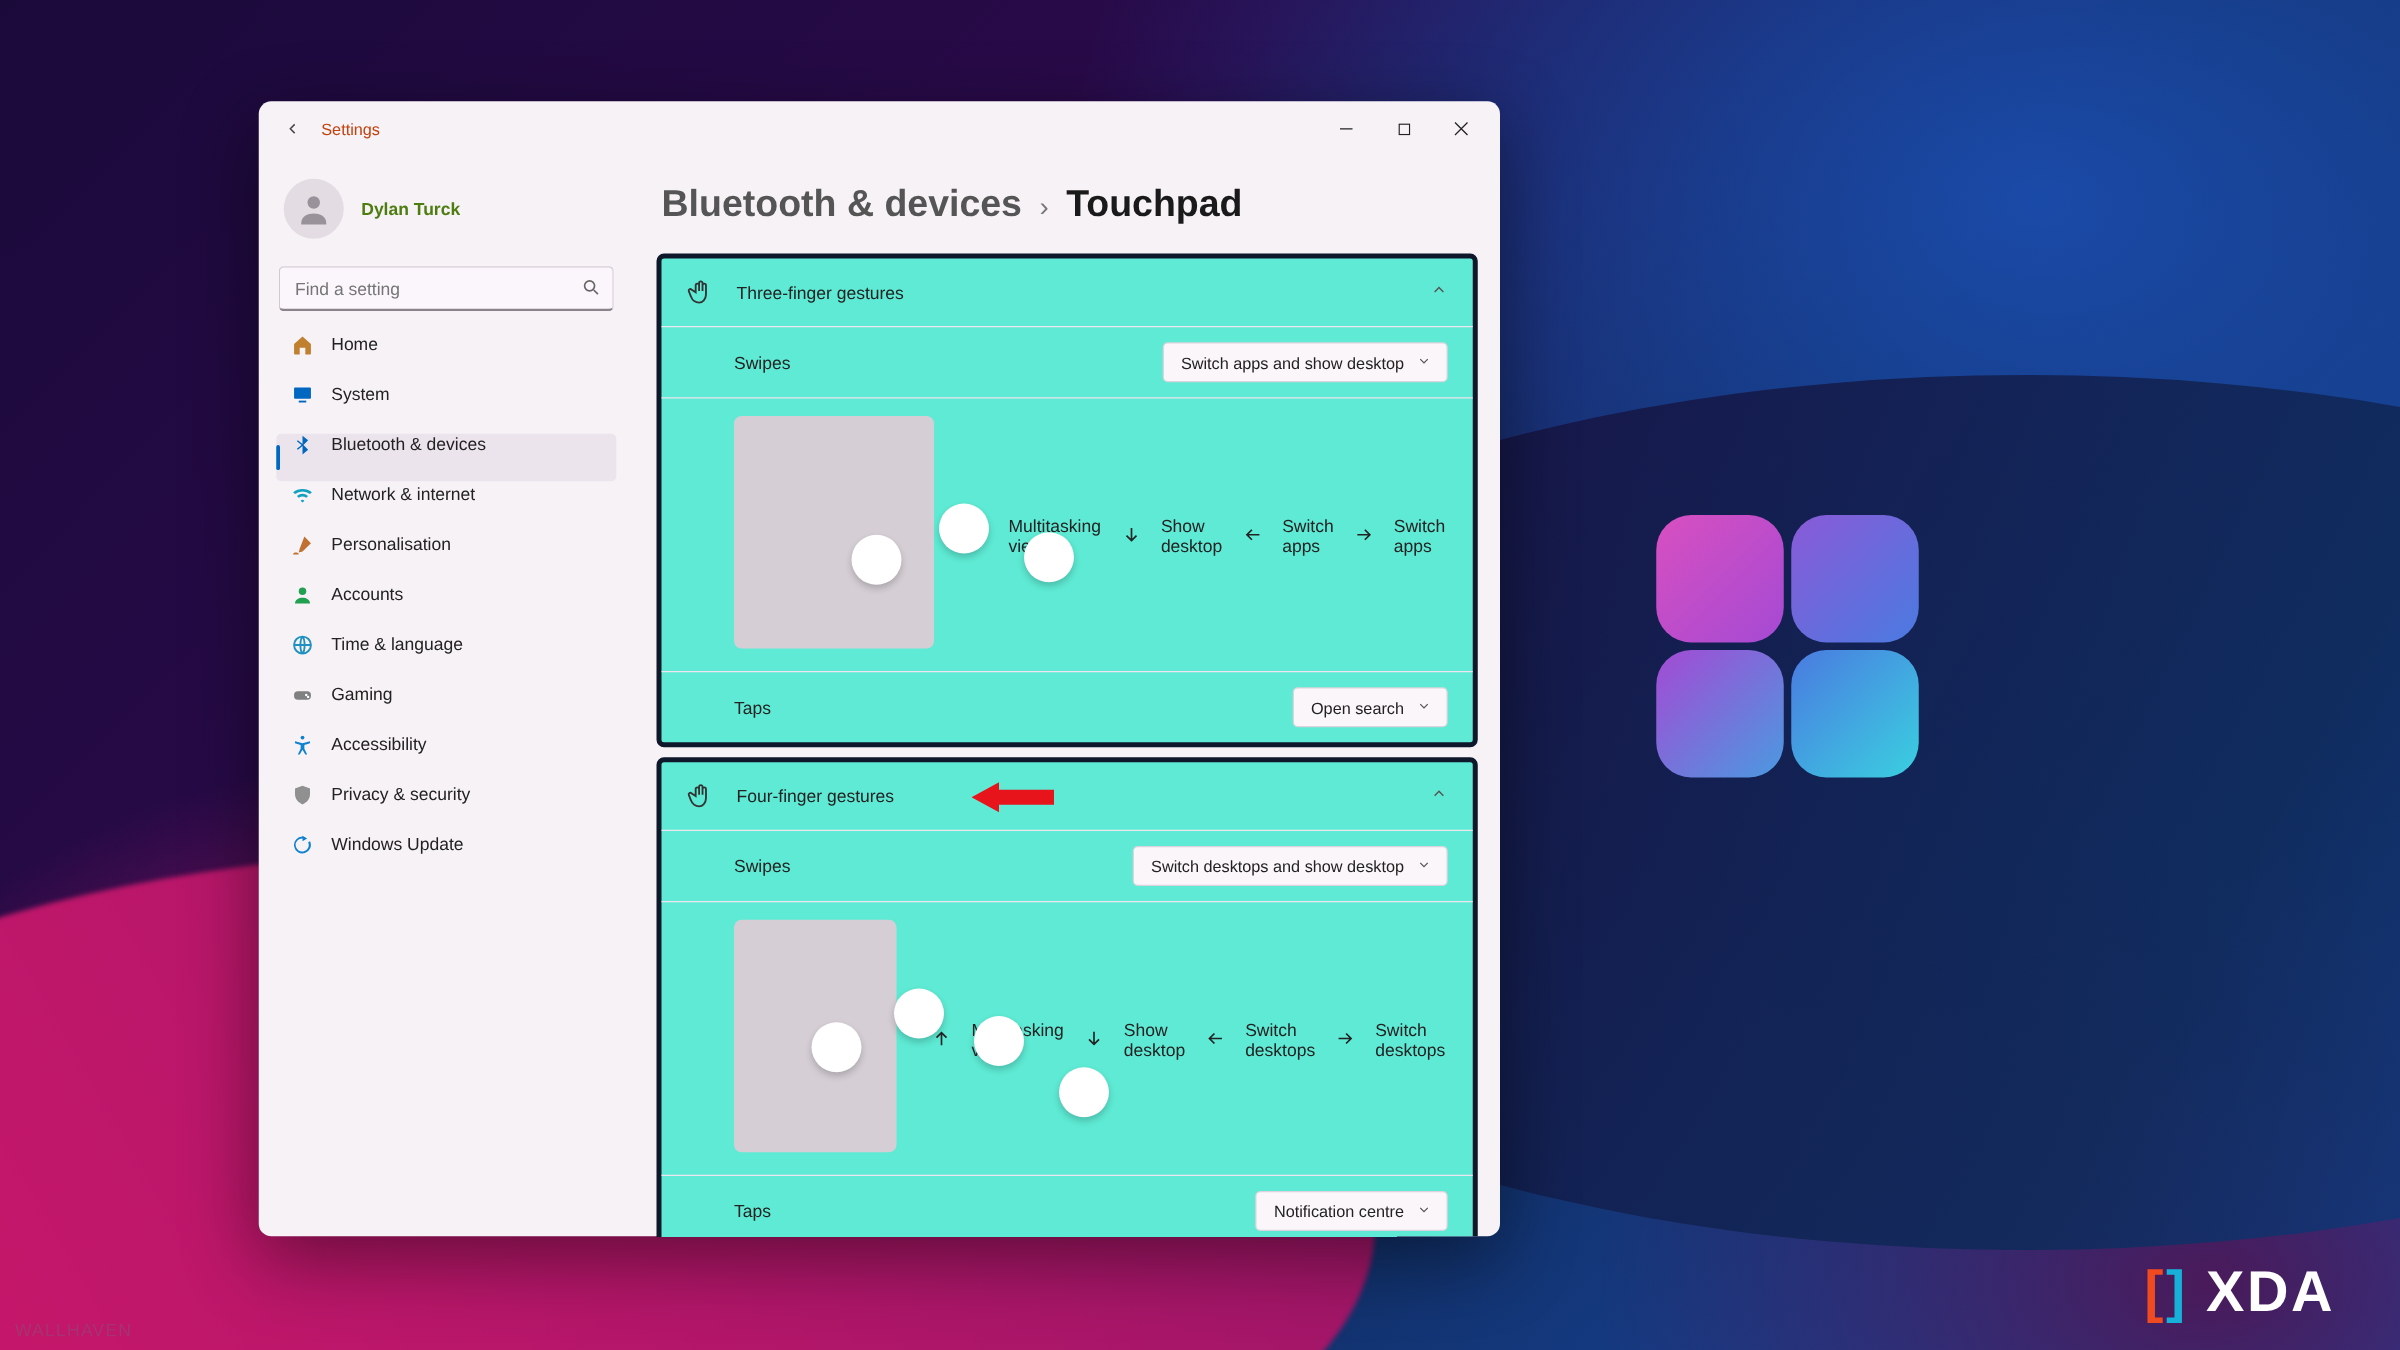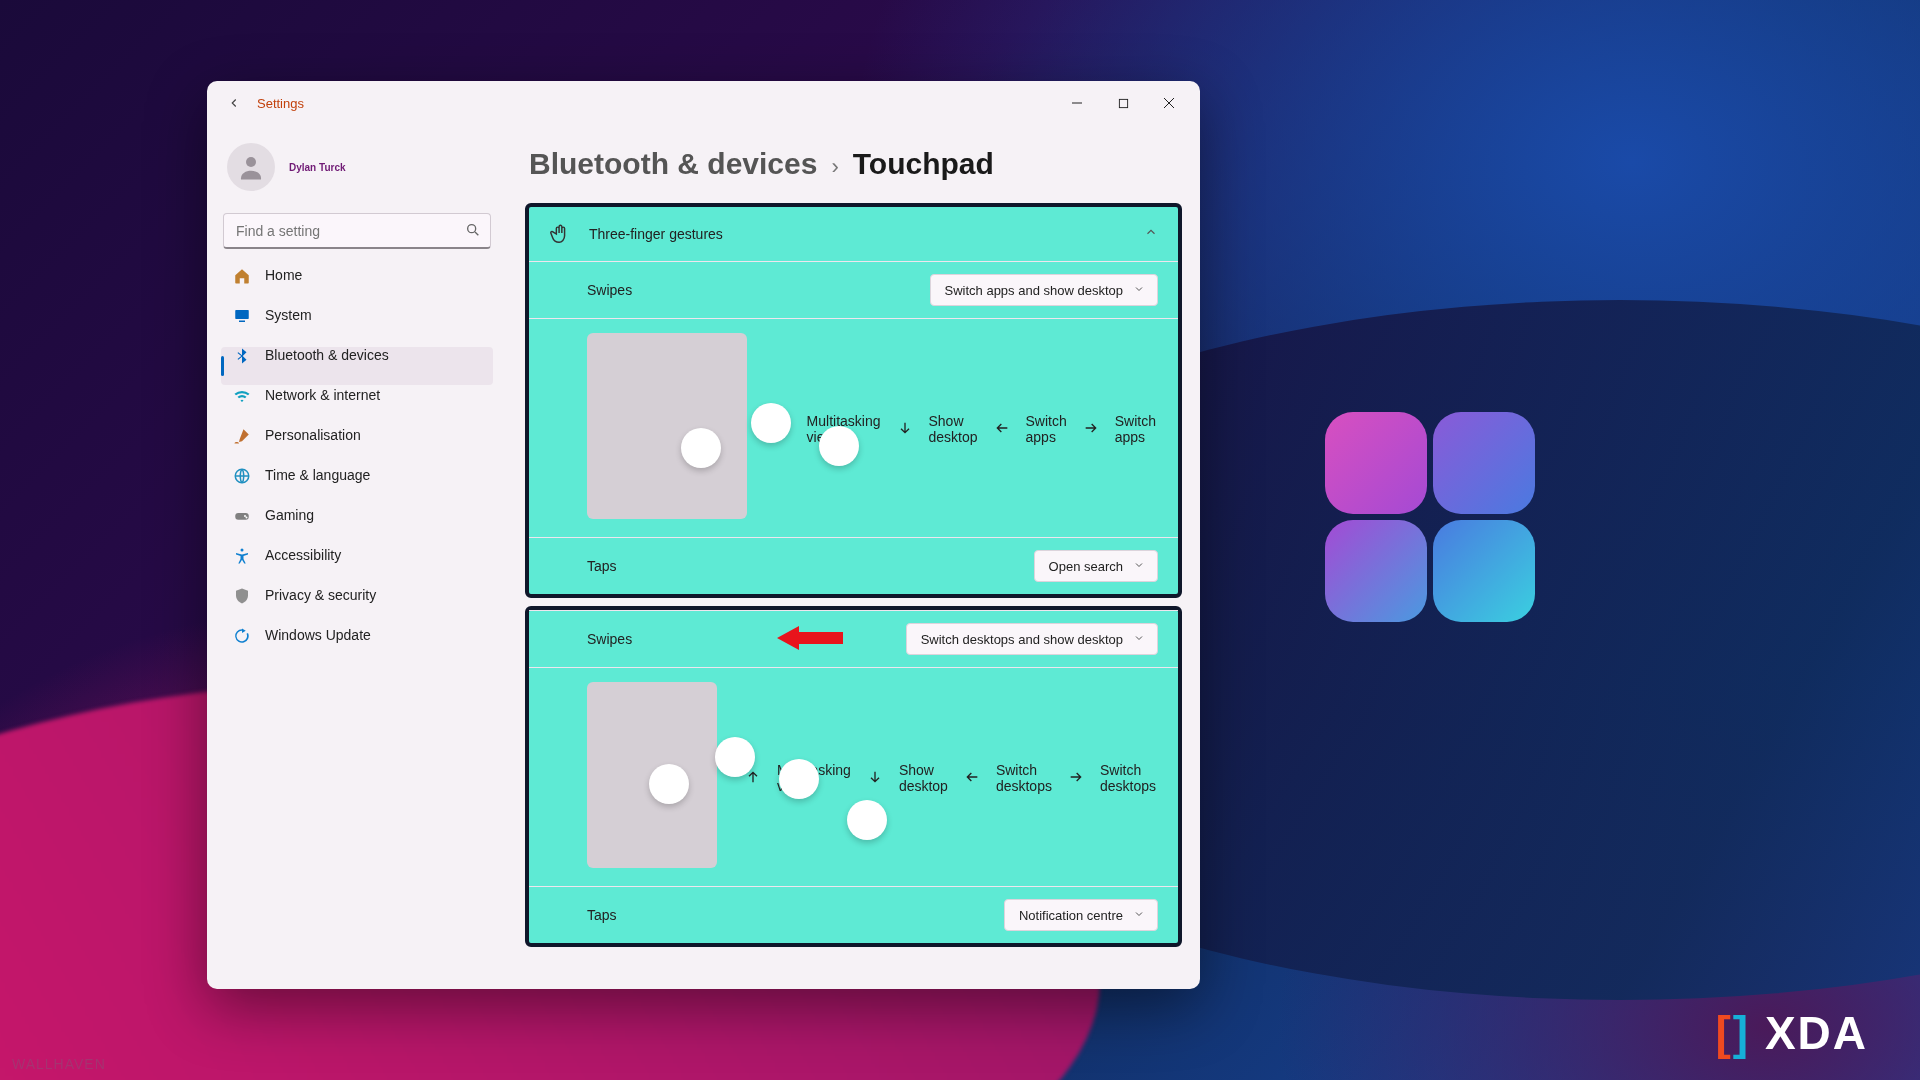--- a/index.html
+++ b/index.html
@@ -47,21 +47,21 @@
 .titlebar-spacer{flex:1;}
 .win-btn { width:46px; height:34px; display:flex; align-items:center; justify-content:center; color:#222; }
 
 .window-body { flex:1; display:flex; overflow:hidden; }
 
 
 .sidebar { width:300px; padding:10px 10px 10px 10px; overflow-y:auto; }
 .profile { display:flex; align-items:center; gap:14px; padding:8px 10px 18px 10px;}
 .avatar { width:48px; height:48px; border-radius:50%; background:#e3dde3; display:flex; align-items:center; justify-content:center;}
 .avatar svg{fill:#9a929a;}
-.profile-name{font-size:10px; font-weight:600; color:#701a75;}
+.profile-name{font-size:14px; font-weight:600; color:#4d7c0f;}
 .search-wrap { position:relative; margin:4px 6px 18px 6px;}
 .search-wrap input{
   width:100%; height:36px; border:1px solid #d2cad2; border-bottom:2px solid #8a848a;
   border-radius:4px; background:#fbf6fb; padding:0 36px 0 12px; font-size:14px; color:#333;
 }
 .search-wrap .sicon{position:absolute; right:10px; top:9px; color:#666;}
 .nav-group{display:flex; flex-direction:column; gap:2px; margin-top:6px;}
 .nav-item{
   display:flex; align-items:flex-start; gap:14px; height:38px; padding:0 12px; margin:0 4px;
   border-radius:4px; font-size:14px; color:#222; cursor:pointer; position:relative;
@@ -223,20 +223,29 @@
         <div class="nav-item">
           <span class="nav-icon">
               <svg viewBox="0 0 24 24" fill="#c07030">
                 <path d="M14 3l7 7-9 9-4 1 1-4zM4 20c-1 0-2 1-2 2h6c0-2-2-2-4-2z"></path>
               </svg>
             </span>
           <span>Personalisation</span>
         </div>
         <div class="nav-item">
           <span class="nav-icon">
+              <svg viewBox="0 0 24 24" fill="#20a050">
+                <circle cx="12" cy="8" r="4"></circle>
+                <path d="M4 21c0-4 4-6 8-6s8 2 8 6z"></path>
+              </svg>
+            </span>
+          <span>Accounts</span>
+        </div>
+        <div class="nav-item">
+          <span class="nav-icon">
               <svg viewBox="0 0 24 24" fill="#2090c0">
                 <circle cx="12" cy="12" r="9" fill="none" stroke="#2090c0" stroke-width="2"></circle>
                 <path d="M3 12h18M12 3c3 3 3 15 0 18M12 3c-3 3-3 15 0 18" fill="none" stroke="#2090c0" stroke-width="2"></path>
               </svg>
             </span>
           <span>Time &amp; language</span>
         </div>
         <div class="nav-item">
           <span class="nav-icon">
               <svg viewBox="0 0 24 24" fill="#808080">
@@ -339,20 +348,29 @@
           <div class="dropdown">
             <span>Open search</span>
             <span class="dv"><svg width="12" height="12" viewBox="0 0 24 24" fill="none" stroke="currentColor" stroke-width="2">
                   <path d="M6 9l6 6 6-6"></path>
                 </svg></span>
           </div>
         </div>
       </section>
 
       <section class="card" style="position:relative;">
+        <div class="card-header">
+          <span class="hicon"><svg viewBox="0 0 24 24" fill="none" stroke="currentColor" stroke-width="1.6">
+                <path d="M8 12V6a1.5 1.5 0 1 1 3 0v5V4a1.5 1.5 0 1 1 3 0v7V6a1.5 1.5 0 1 1 3 0v8c0 4-3 7-6 7s-6-2-7-5l-2-5c-.5-1.3 1.3-2.4 2.3-1.3L8 12z"></path>
+              </svg></span>
+          <span class="htitle">Four-finger gestures</span>
+          <span class="chev"><svg width="14" height="14" viewBox="0 0 24 24" fill="none" stroke="currentColor" stroke-width="2">
+                <path d="M6 15l6-6 6 6"></path>
+              </svg></span>
+        </div>
 
         <div class="annot-arrow" style="left:248px; top:14px;">
           <svg viewBox="0 0 66 28">
               <polygon points="0,14 22,2 22,8 66,8 66,20 22,20 22,26" fill="#e8141c"></polygon>
             </svg>
         </div>
 
         <div class="card-row">
           <span>Swipes</span>
           <div class="dropdown">

